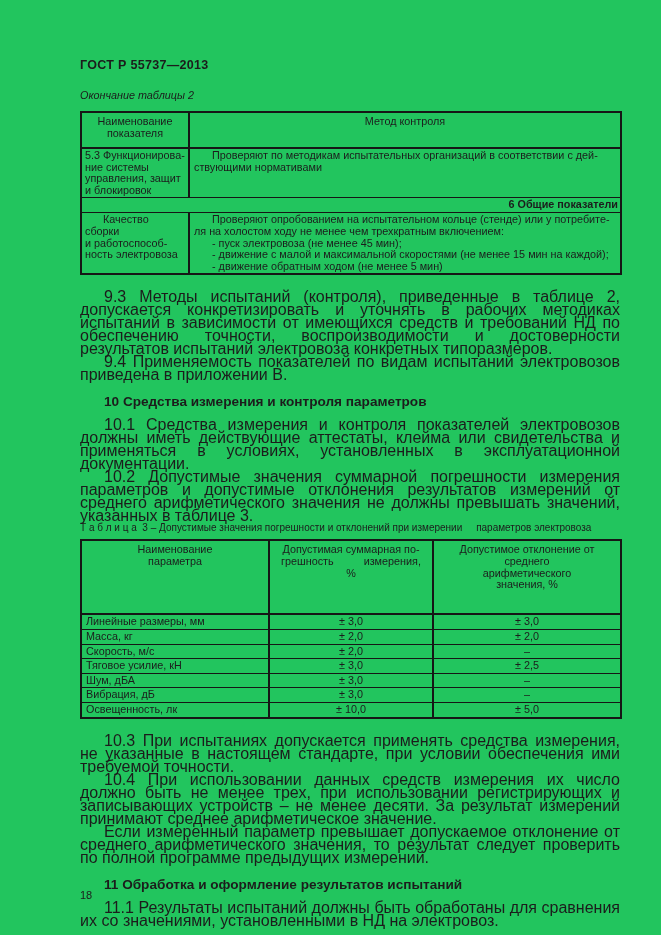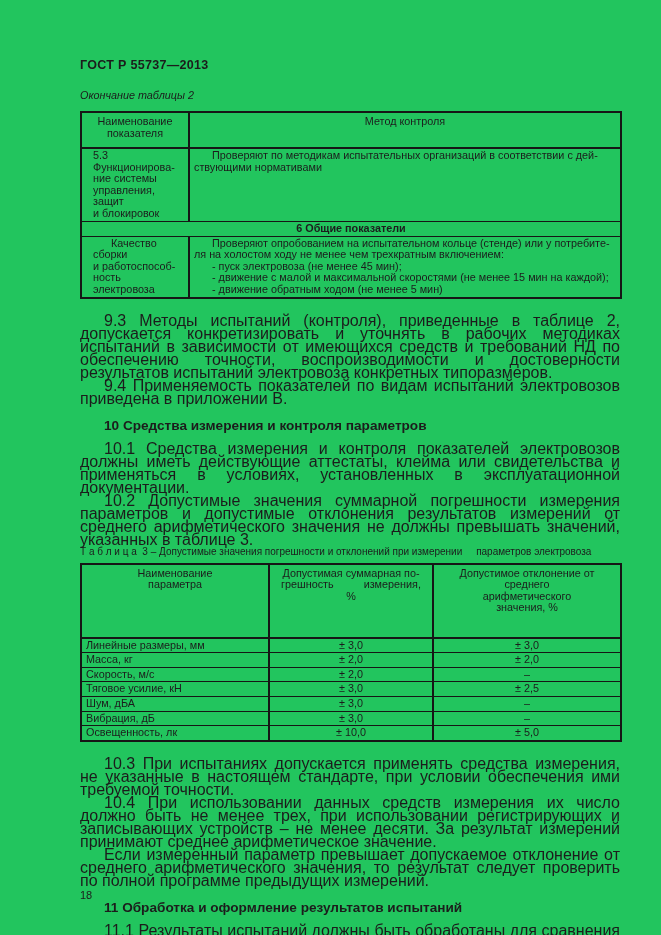--- a/index.html
+++ b/index.html
@@ -52,30 +52,30 @@
   th {
     font-weight: normal;
     text-align: center;
     padding: 3px 4px;
     white-space: pre-line;
   }
   .t2 th { height: 36px; }
   .t3 th { height: 74px; white-space: pre-wrap; }
   .cell-name {
     text-align: left;
-    padding: 1px 11px;
+    padding: 1px 3px;
     white-space: pre-wrap;
   }
   .cell-method {
     text-align: left;
     padding: 1px 4px;
     white-space: pre-wrap;
   }
   .section-row td {
-    text-align: center;
+    text-align: right;
     font-weight: bold;
     padding: 1px 2px;
     height: 15px;
     white-space: normal;
   }
   .t3 td { padding: 1px 4px; height: 13px; }
   .t3 .col-val { text-align: center; }
   .para-group { margin-top: 15px; }
   .para {
     font-size: 16px;

